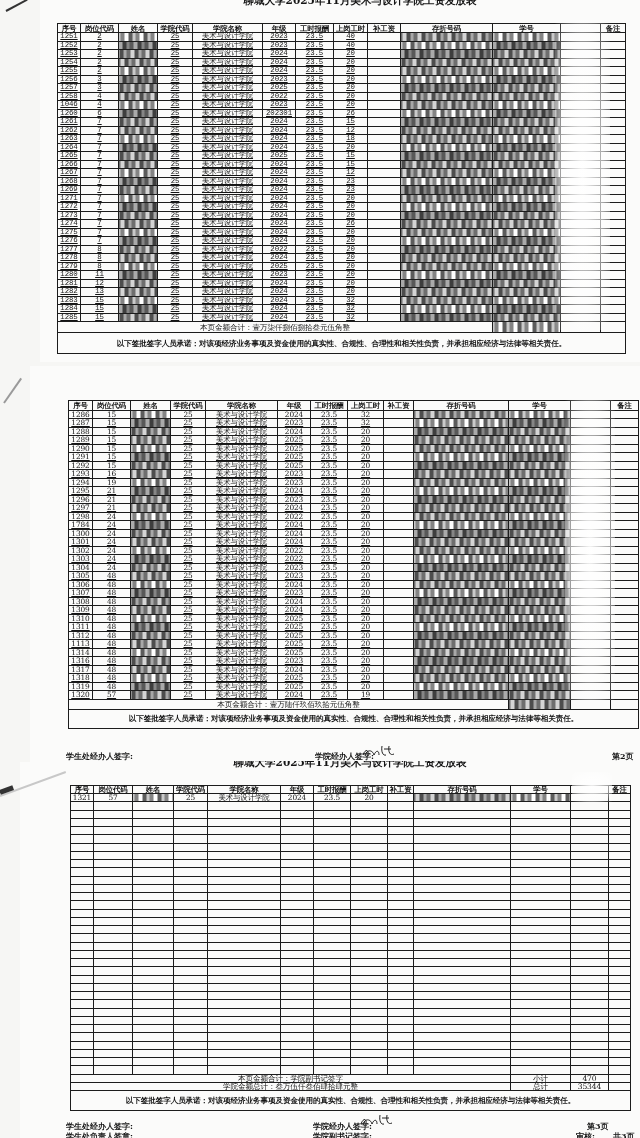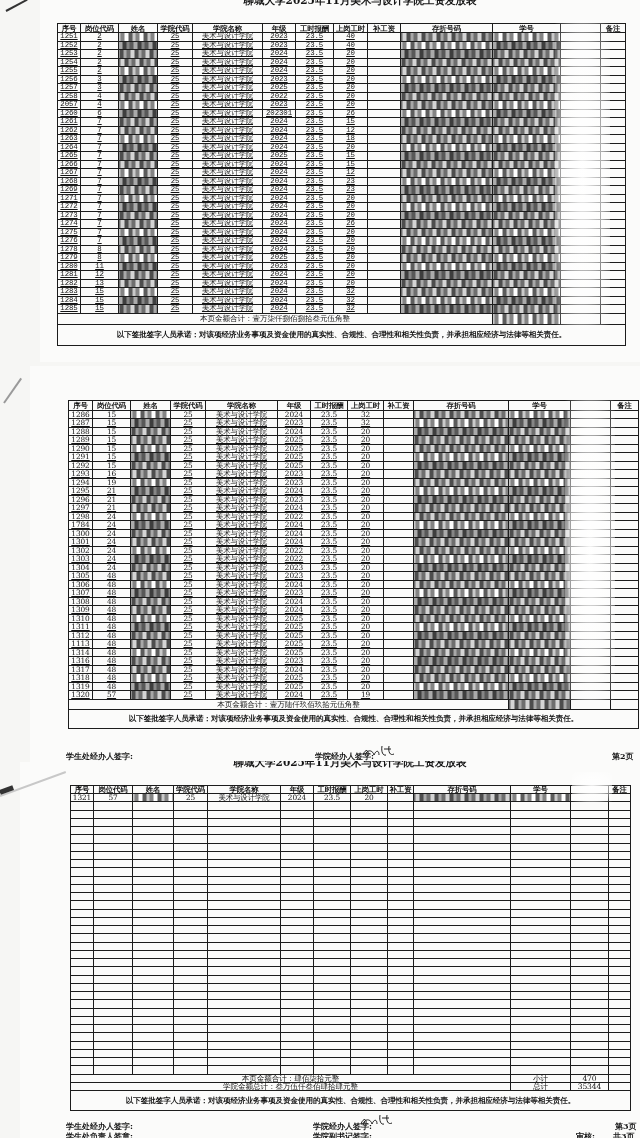--- a/index.html
+++ b/index.html
@@ -198,21 +198,21 @@
           <td>2022</td>
           <td>23.5</td>
           <td>20</td>
           <td></td>
           <td class="mosaic m0"></td>
           <td class="mosaic m1"></td>
           <td></td>
           <td></td>
         </tr>
         <tr>
-          <td>2057</td>
+          <td>1046</td>
           <td>4</td>
           <td class="mosaic m2"></td>
           <td>25</td>
           <td>美术与设计学院</td>
           <td>2023</td>
           <td>23.5</td>
           <td>20</td>
           <td></td>
           <td class="mosaic m1"></td>
           <td class="mosaic m2"></td>
@@ -449,20 +449,35 @@
           <td>7</td>
           <td class="mosaic m3"></td>
           <td>25</td>
           <td>美术与设计学院</td>
           <td>2024</td>
           <td>23.5</td>
           <td>20</td>
           <td></td>
           <td class="mosaic m2"></td>
           <td class="mosaic m3"></td>
+          <td></td>
+          <td></td>
+        </tr>
+        <tr>
+          <td>1277</td>
+          <td>8</td>
+          <td class="mosaic m0"></td>
+          <td>25</td>
+          <td>美术与设计学院</td>
+          <td>2022</td>
+          <td>23.5</td>
+          <td>20</td>
+          <td></td>
+          <td class="mosaic m3"></td>
+          <td class="mosaic m0"></td>
           <td></td>
           <td></td>
         </tr>
         <tr>
           <td>1278</td>
           <td>8</td>
           <td class="mosaic m1"></td>
           <td>25</td>
           <td>美术与设计学院</td>
           <td>2024</td>
@@ -1707,21 +1722,21 @@
           <td></td>
           <td></td>
           <td></td>
           <td></td>
           <td></td>
           <td></td>
         </tr>
       </tbody>
     <tfoot>
       <tr style="height:8px;">
-        <td colspan="10">本页金额合计：肆佰柒拾元整</td>
+        <td colspan="10">本页金额合计：学院副书记签字</td>
         <td>小计</td>
         <td>470</td>
         <td></td>
       </tr>
       <tr style="height:8px;">
         <td colspan="10">学院金额总计：叁万伍仟叁佰肆拾肆元整</td>
         <td>总计</td>
         <td>35344</td>
         <td></td>
       </tr>
@@ -1734,14 +1749,14 @@
 <div class="glare" style="left:572px;top:772px;width:40px;height:30px;"></div>
 
 <div class="foot" style="left:66px;top:1121px;">学生处经办人签字:</div>
 <div class="foot" style="left:66px;top:1131px;">学生处负责人签章:</div>
 <div class="foot" style="left:313px;top:1121px;">学院经办人签字:</div>
 <div class="foot" style="left:313px;top:1131px;">学院副书记签字:</div>
 <svg style="position:absolute;left:360px;top:1112px;" width="40" height="16" viewBox="0 0 40 16">
   <path d="M1 12 C3 6 7 6 6 12 C5 15 2 13 4 10 C7 6 11 8 12 12 C14 7 17 7 17 12 M20 3 C19 9 21 13 24 12 M22 6 L29 6 M27 3 C26 9 28 13 32 11" stroke="#222" stroke-width="1" fill="none"></path>
 </svg>
 <div class="foot" style="left:576px;top:1131px;">审核:</div>
-<div class="foot" style="left:615px;top:1121px;">第3页</div>
+<div class="foot" style="left:587px;top:1121px;">第3页</div>
 <div class="foot" style="left:613px;top:1131px;">共3页</div>
 
 </body></html>

